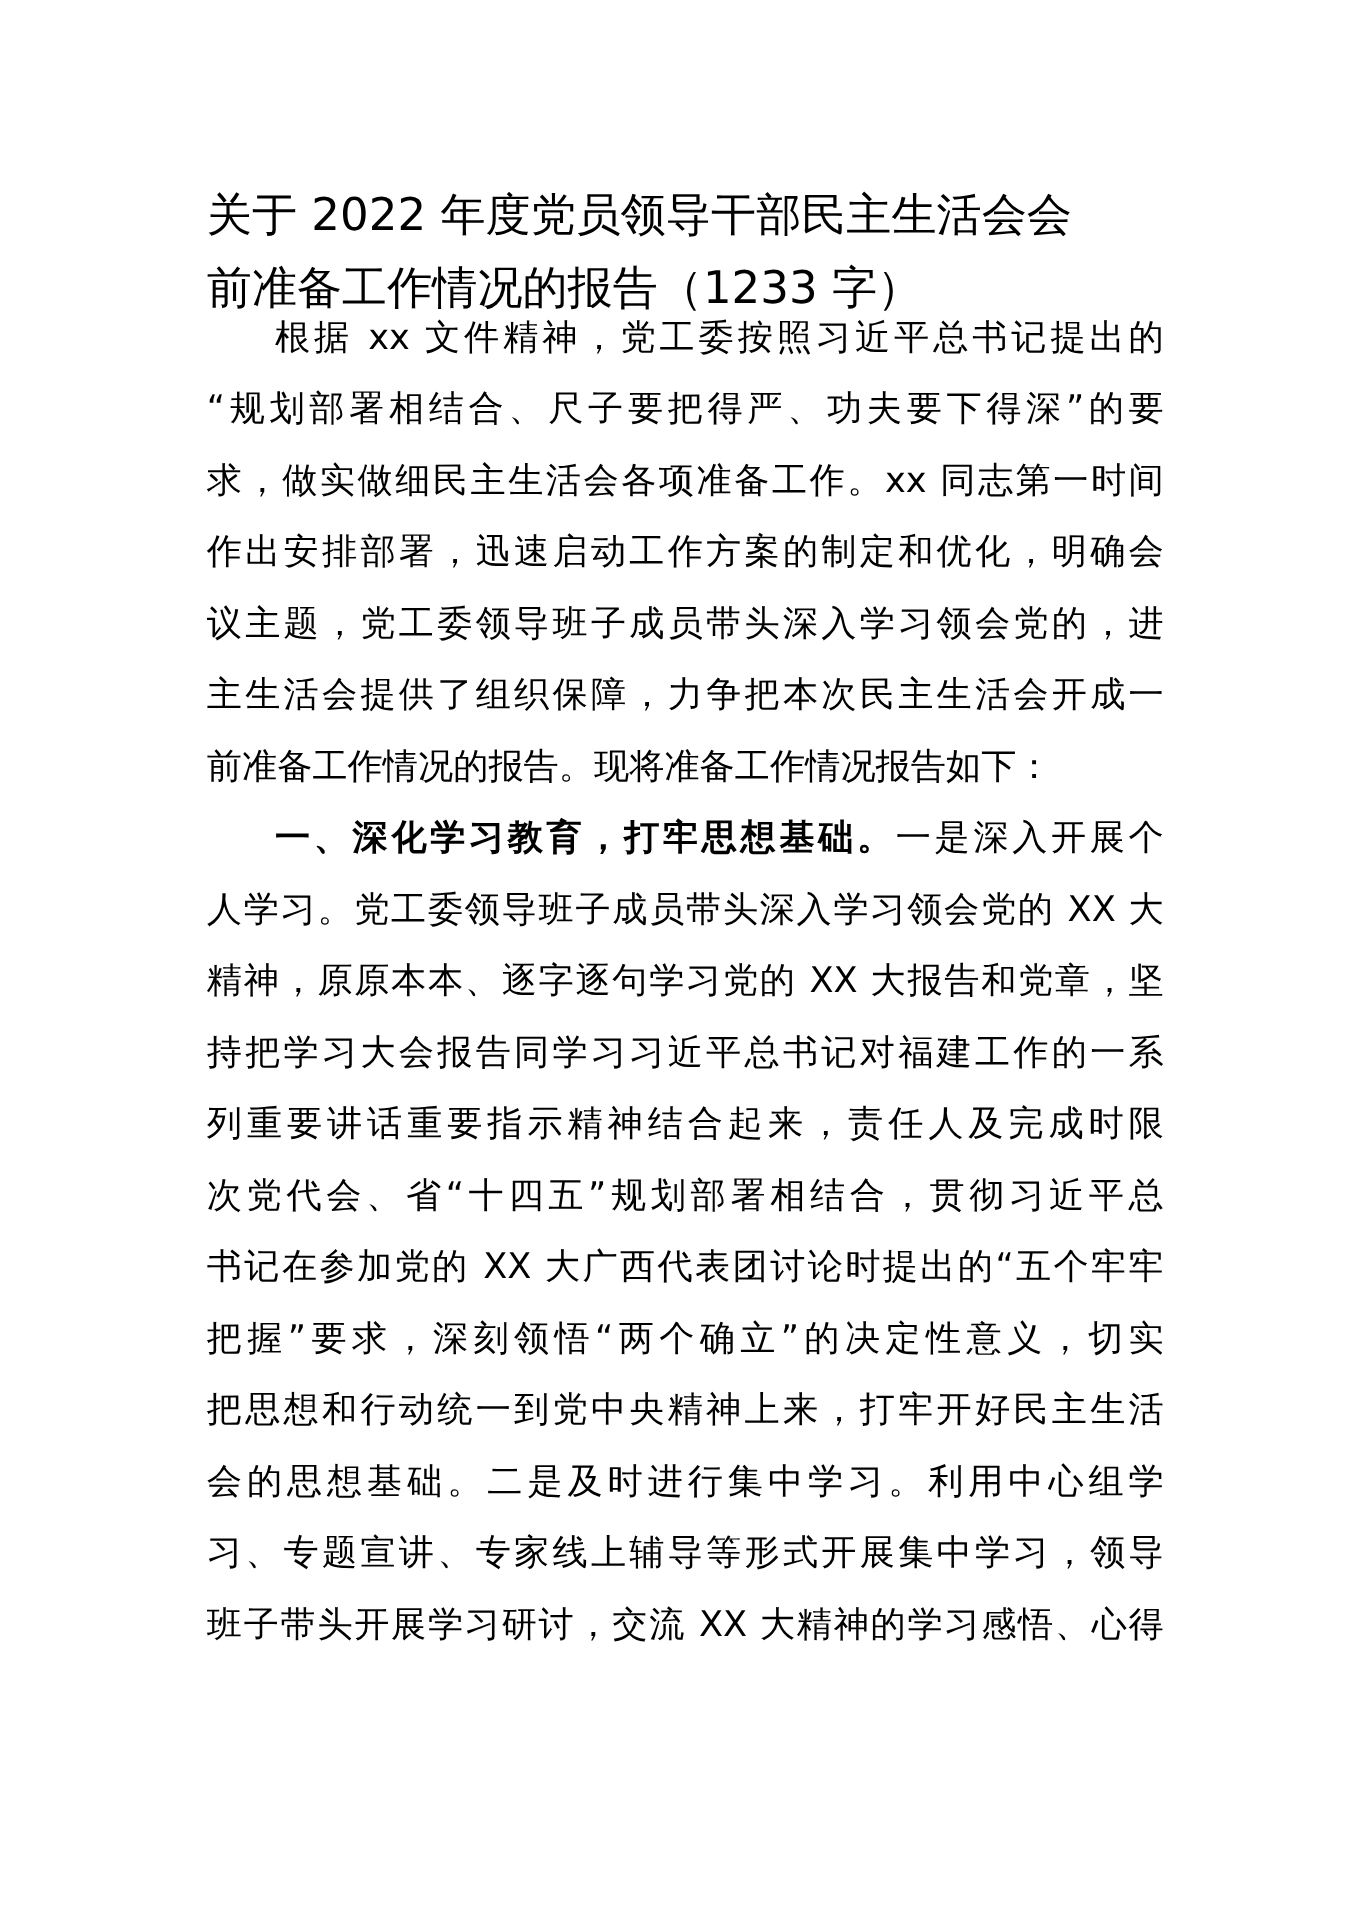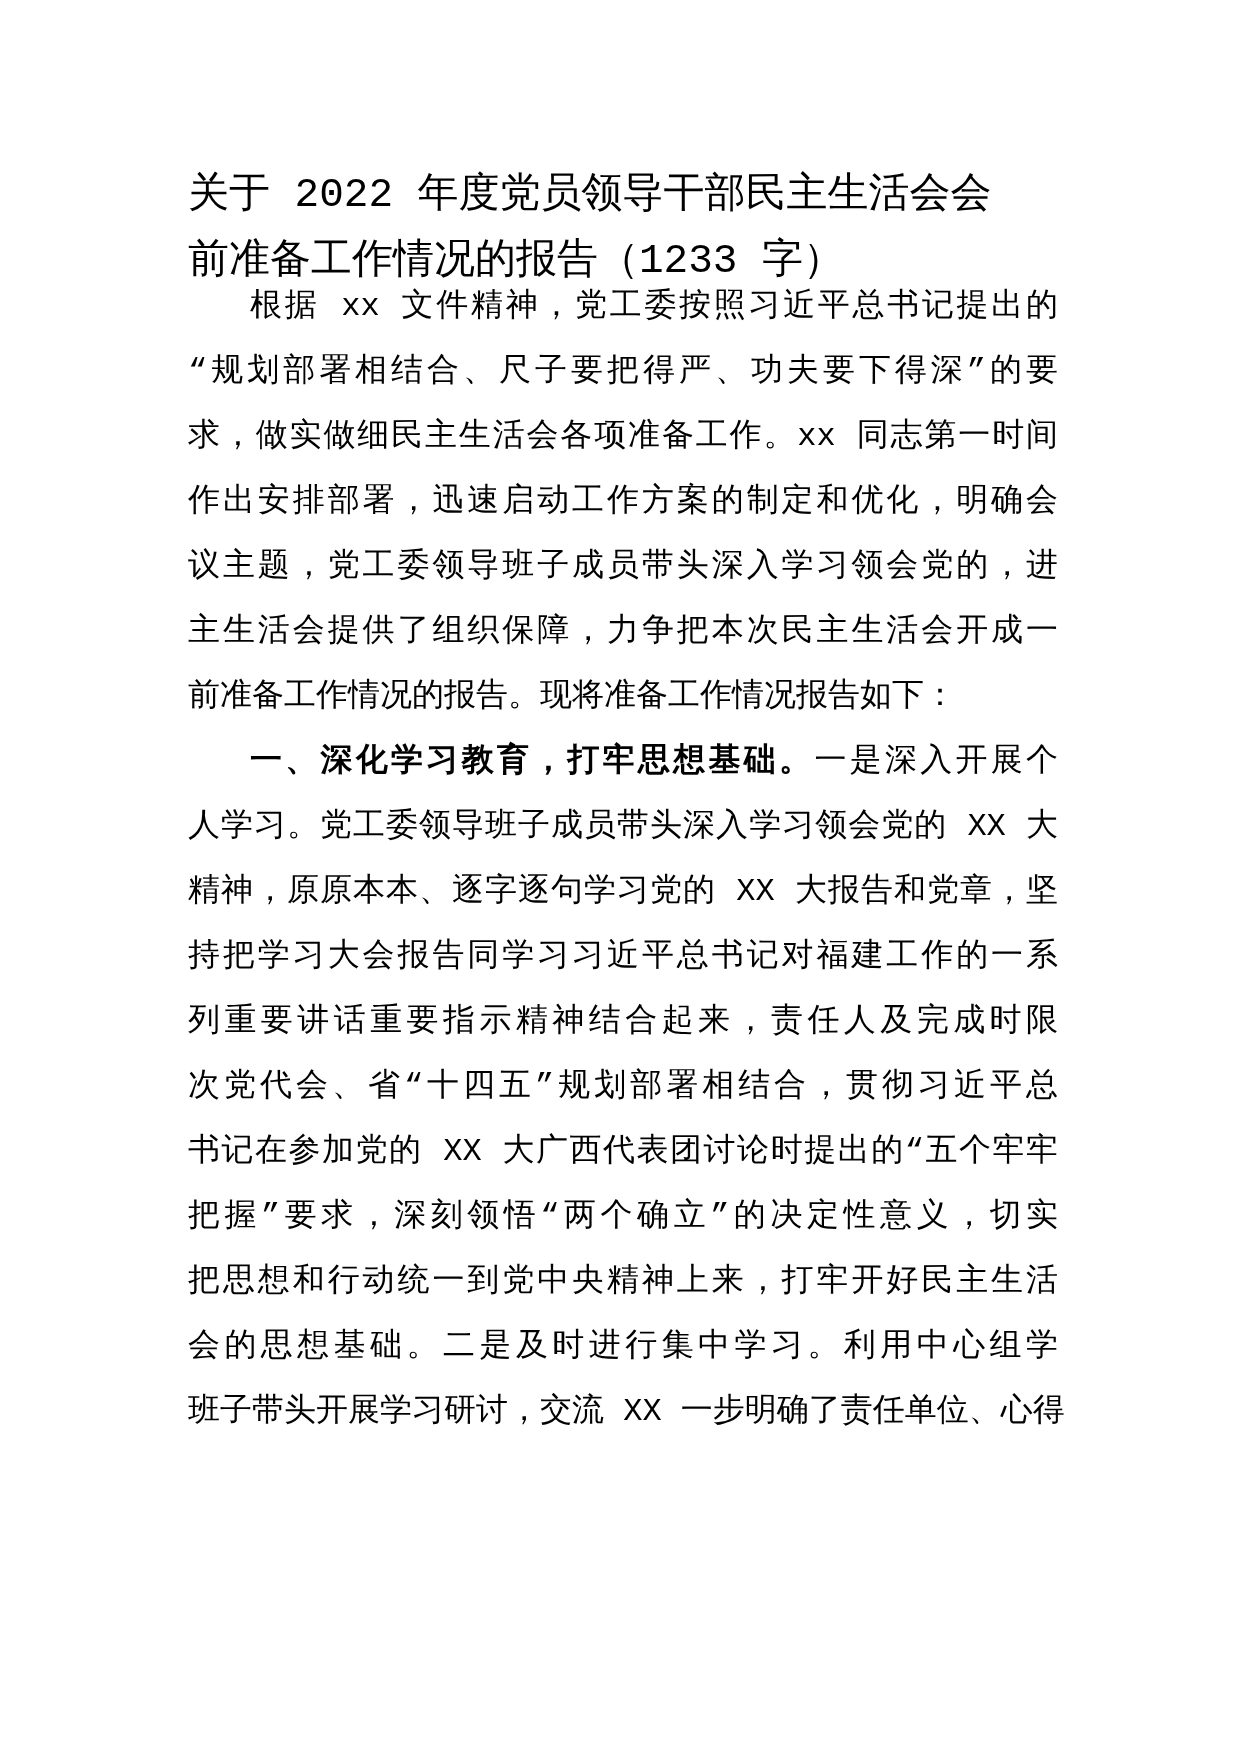--- a/index.html
+++ b/index.html
@@ -15,21 +15,20 @@
       font-family: "DejaVu Sans", "Liberation Sans", sans-serif;
       color: #000000;
     }
     .page {
       position: absolute;
       left: 0;
       top: 0;
       width: 1240px;
       height: 1754px;
       background: #ffffff;
-      font-family: Liberation Mono, monospace;
     }
     .title {
       position: absolute;
       left: 188px;
       top: 162px;
       width: 870px;
       margin: 0;
       font-weight: normal;
       font-size: 41px;
       line-height: 66px;
@@ -92,17 +91,18 @@
       <span class="line indent"><span class="bold">一、深化学习教育，打牢思想基础。</span><span>一是深入开展个</span></span>
       <span class="line">人学习。党工委领导班子成员带头深入学习领会党的 XX 大</span>
       <span class="line">精神，原原本本、逐字逐句学习党的 XX 大报告和党章，坚</span>
       <span class="line">持把学习大会报告同学习习近平总书记对福建工作的一系</span>
       <span class="line">列重要讲话重要指示精神结合起来，责任人及完成时限</span>
       <span class="line">次党代会、省“十四五”规划部署相结合，贯彻习近平总</span>
       <span class="line">书记在参加党的 XX 大广西代表团讨论时提出的“五个牢牢</span>
       <span class="line">把握”要求，深刻领悟“两个确立”的决定性意义，切实</span>
       <span class="line">把思想和行动统一到党中央精神上来，打牢开好民主生活</span>
       <span class="line">会的思想基础。二是及时进行集中学习。利用中心组学</span>
-      <span class="line">班子带头开展学习研讨，交流 XX 一步明确了责任单位、心得</span>
+      <span class="line">习、专题宣讲、专家线上辅导等形式开展集中学习，领导</span>
+      <span class="line">班子带头开展学习研讨，交流 XX 大精神的学习感悟、心得</span>
     </div>
 
   </div>
 </div>
 
 </body></html>

